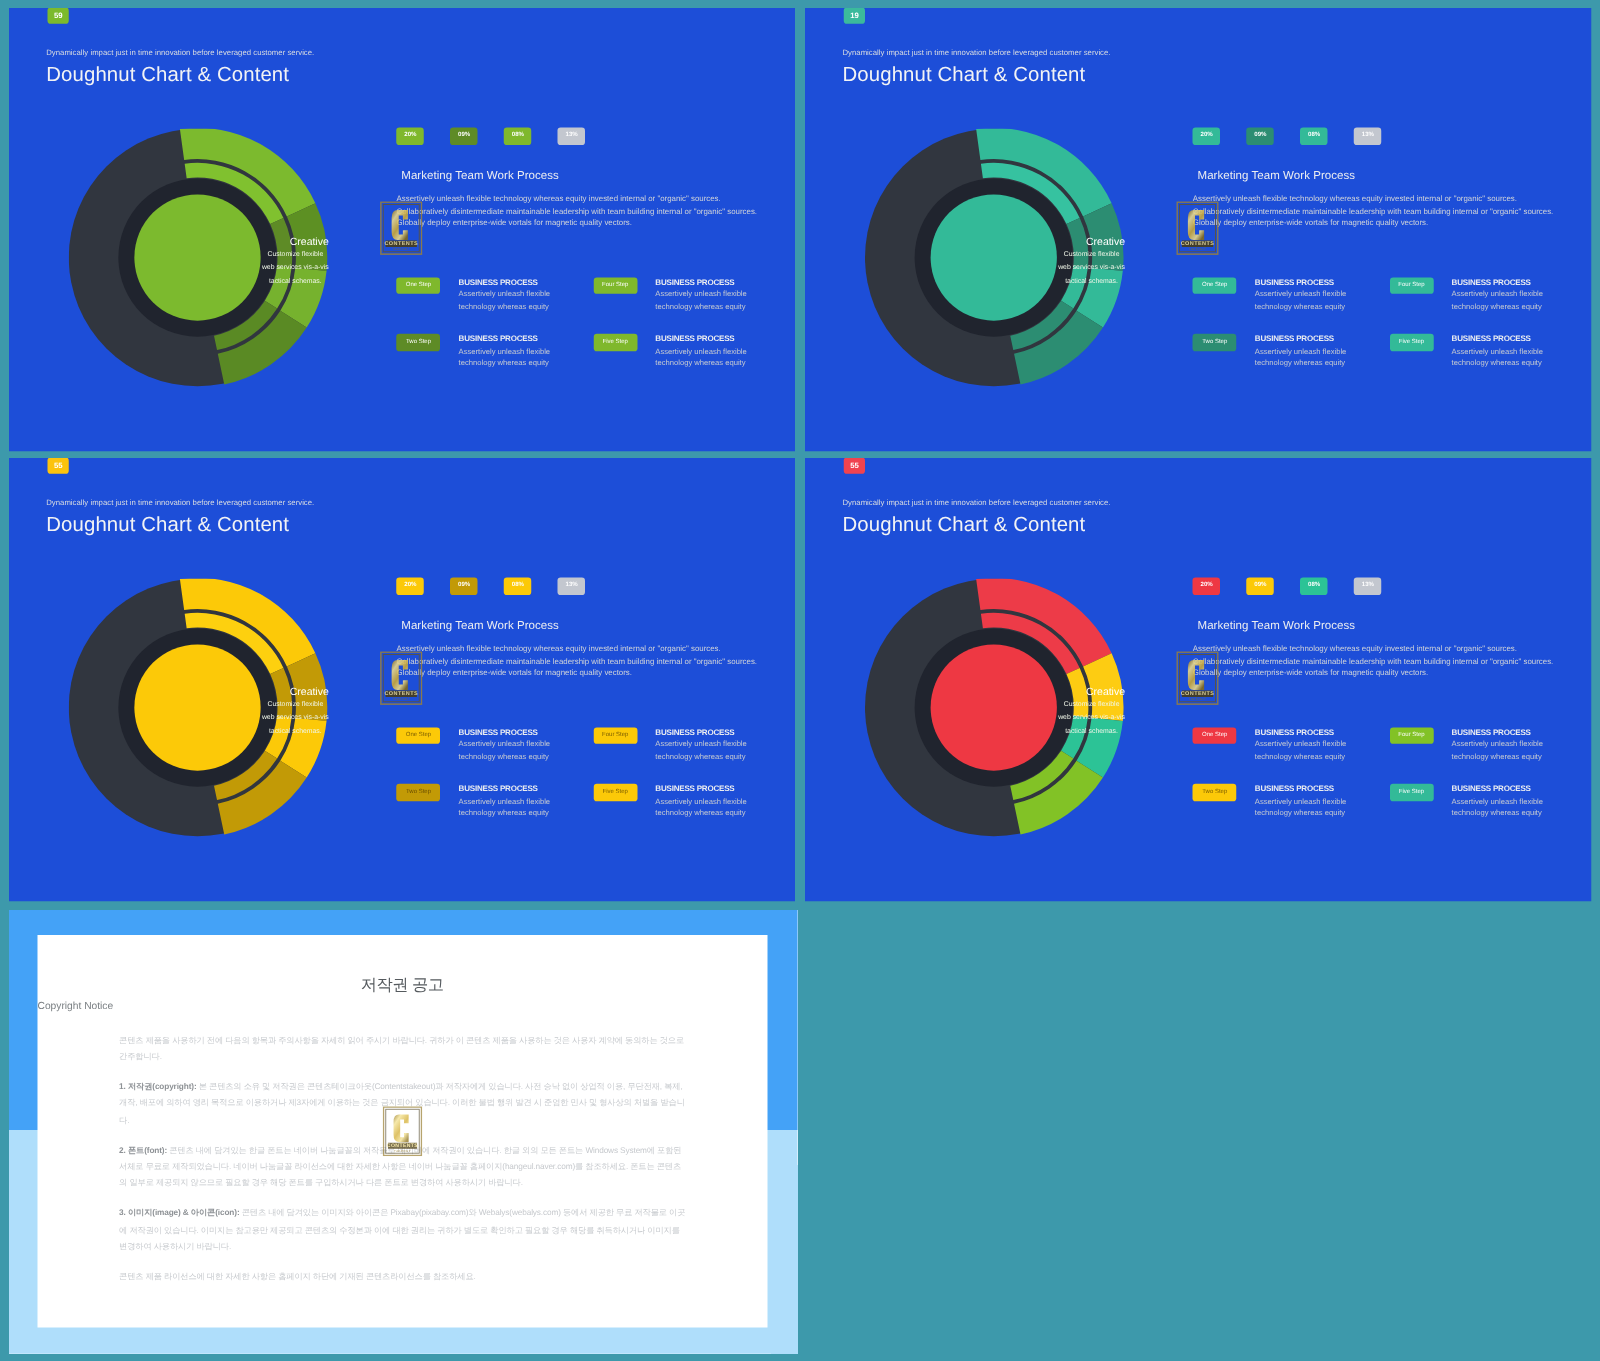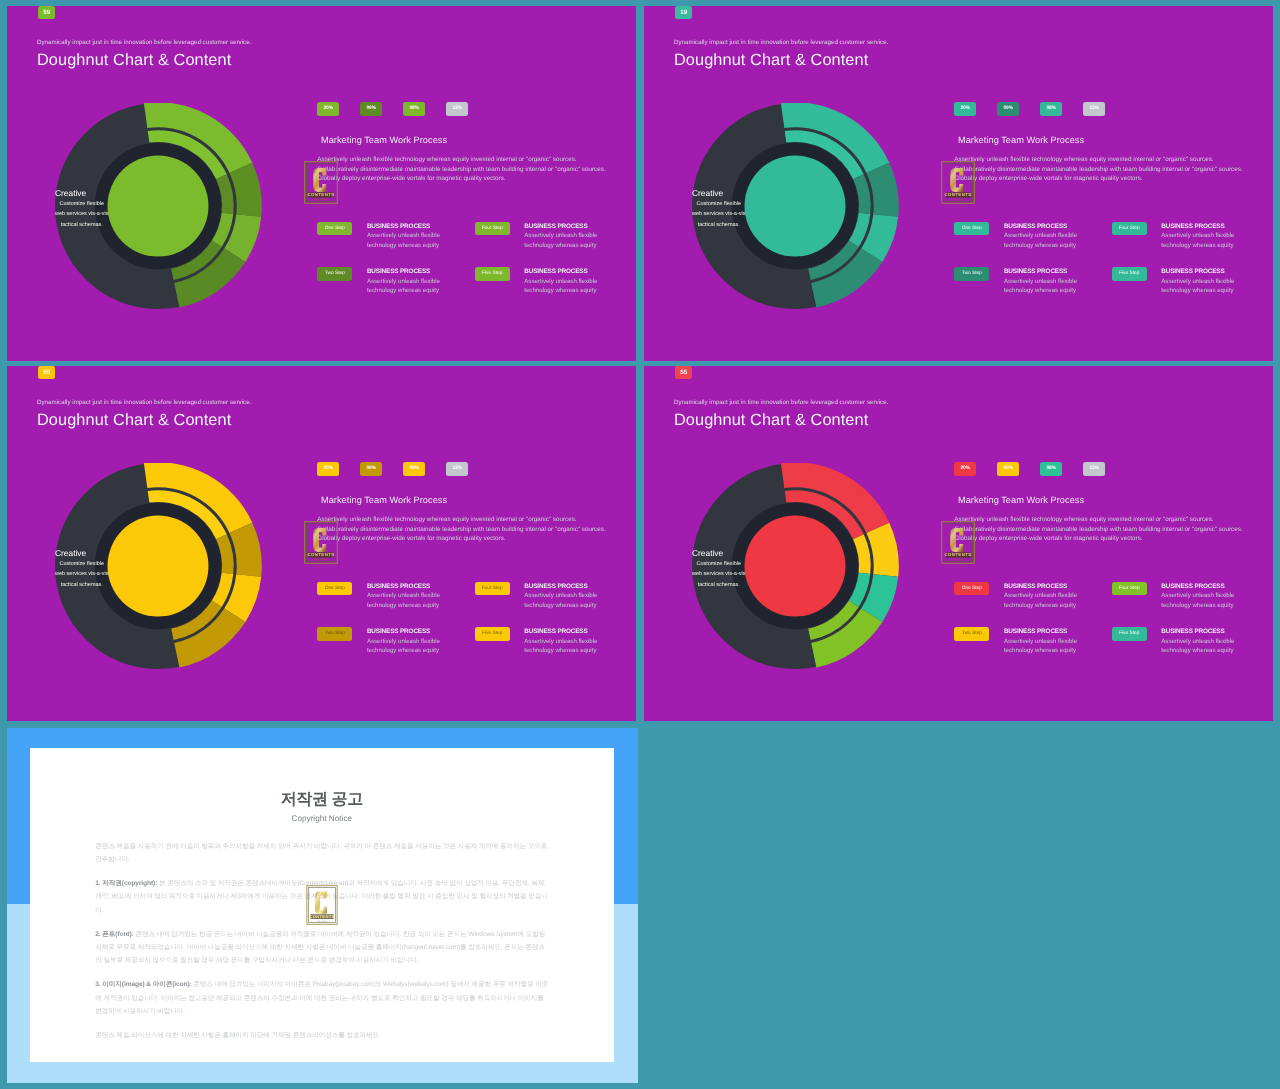--- a/index.html
+++ b/index.html
@@ -1,36 +1,36 @@
 <!DOCTYPE html>
 <html><head>
 <meta charset="utf-8">
 <style>
 *{margin:0;padding:0;box-sizing:border-box}
 html,body{width:1280px;height:1089px;overflow:hidden}
 *{-webkit-font-smoothing:antialiased;-moz-osx-font-smoothing:grayscale}
 
 body{background:#3d99ab;font-family:"Liberation Sans",sans-serif;-webkit-font-smoothing:antialiased;text-rendering:geometricPrecision}
 .grid{position:relative;width:1280px;height:1089px}
-.slide{will-change:transform;position:absolute;width:629px;height:354.5px;background:#a21caf;overflow:visible}
+.slide{will-change:transform;position:absolute;width:629px;height:354.5px;background:#1d4ed8;overflow:visible}
 .s1{left:7px;top:6px}
 .s2{left:643.5px;top:6px}
 .s3{left:7px;top:366px}
 .s4{left:643.5px;top:366px}
 
 .num-badge{position:absolute;left:30.9px;top:0.2px;width:17.5px;height:13px;border-radius:2.5px;
   display:flex;align-items:center;justify-content:center;font-size:6.2px;font-weight:700;color:#fff}
 
 .sub{position:absolute;left:30px;top:33.6px;font-size:6.2px;color:#d9dce1;letter-spacing:0.02px;line-height:1}
 .title{position:absolute;left:30px;top:45.5px;font-size:16.3px;color:#f2f3f5;font-weight:400;letter-spacing:0.1px;line-height:1.1}
 
 .chart{position:absolute;left:48px;top:97px;width:208px;height:208px}
 .chart svg{display:block}
 .cctr{position:absolute;left:0;top:0;width:100%;height:100%;display:flex;flex-direction:column;
-  align-items:flex-start;justify-content:center;pointer-events:none}
+  align-items:flex-end;justify-content:center;pointer-events:none}
 .ctitle{font-size:8.4px;color:#ffffff;margin-bottom:1.5px;line-height:1;margin-top:5px}
 .cdesc{font-size:5.5px;color:#f0f6e8;line-height:10.2px;text-align:center}
 
 .pcts{position:absolute;left:310.3px;top:96px;display:flex}
 .pct{width:22px;height:13.5px;border-radius:2.5px;display:flex;align-items:center;justify-content:center;
   font-size:4.9px;font-weight:700;color:#fff;margin-right:21px}
 .mk{position:absolute;left:314px;top:129.5px;font-size:9.2px;color:#eceef1;letter-spacing:0.05px;line-height:1}
 .para{position:absolute;left:310.3px;top:149px;width:305px;font-size:6.3px;color:#cfd3d9;line-height:9.5px}
 .wm{position:absolute;left:297.4px;top:155px;width:34px;height:43px}
 .steps{position:absolute;left:310.3px;top:213.4px;width:320px}
@@ -38,22 +38,22 @@
 .scell{width:157.4px;display:flex}
 .sbtn{width:35px;height:13.5px;border-radius:2.5px;display:flex;align-items:center;justify-content:center;
   font-size:4.8px;color:#fff;flex:none;margin-top:2.5px}
 .stxt{margin-left:14.6px}
 .sh{font-size:6.4px;font-weight:700;color:#eceef1;letter-spacing:-0.15px;line-height:1;margin-top:4.5px}
 .sp{font-size:6.1px;color:#c4c9d1;line-height:9.2px;margin-top:1px}
 
 .copy{will-change:transform;position:absolute;left:7px;top:728px;width:631px;height:355px;background:#afdefb}
 .copy-top{position:absolute;left:0;top:0;width:631px;height:176.4px;background:#44a2f7}
 .cw{position:absolute;left:23px;top:19.5px;width:583.6px;height:314px;background:#fff;overflow:hidden}
-.cw-title{text-align:center;font-size:16px;font-weight:700;color:#555a5e;margin-top:44px;letter-spacing:-0.4px;line-height:1}
-.cw-sub{text-align:center;font-size:8.2px;color:#7b8084;margin-top:7px;line-height:1}
+.cw-title{text-align:center;font-size:13px;font-weight:400;color:#555a5e;margin-top:33px;letter-spacing:-0.4px;line-height:1}
+.cw-sub{font-size:8.2px;color:#7b8084;margin-top:7px;line-height:1}
 .cw-body{margin:17px auto 0 auto;width:453px;font-size:6.6px;color:#c6c9cd;line-height:13.4px;letter-spacing:-0.1px}
 .cw-body p{margin-bottom:10.4px}
 .cw-body b{font-weight:700;color:#8e9296}
 .cwm{position:absolute;left:275.5px;top:137.5px;width:32px;height:40px}
 .cwm svg{width:32px;height:40px}
 </style>
 </head>
 <body>
 
 <div class="grid">

